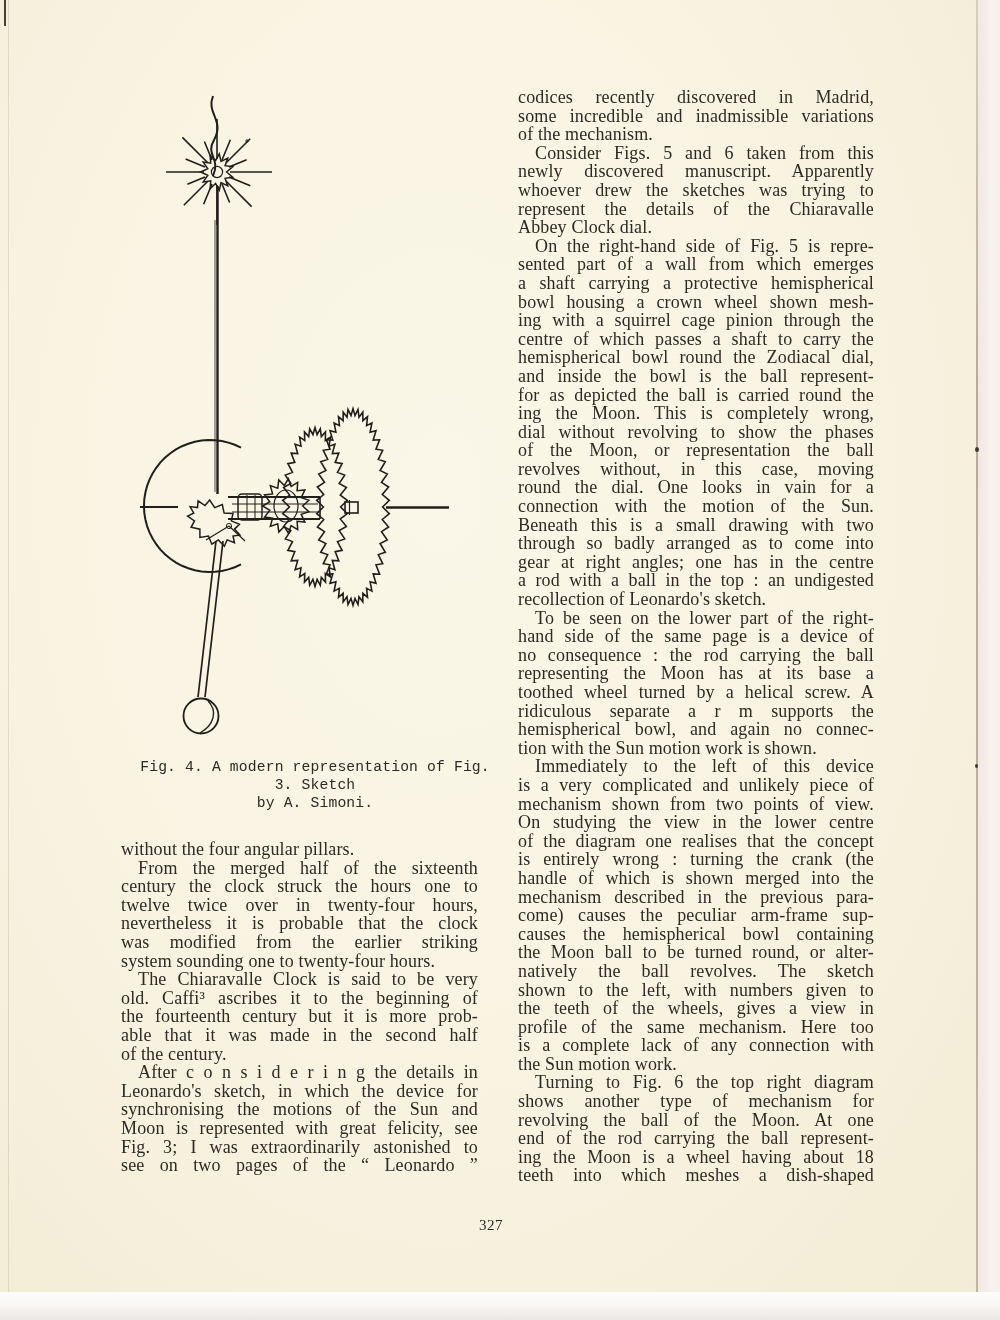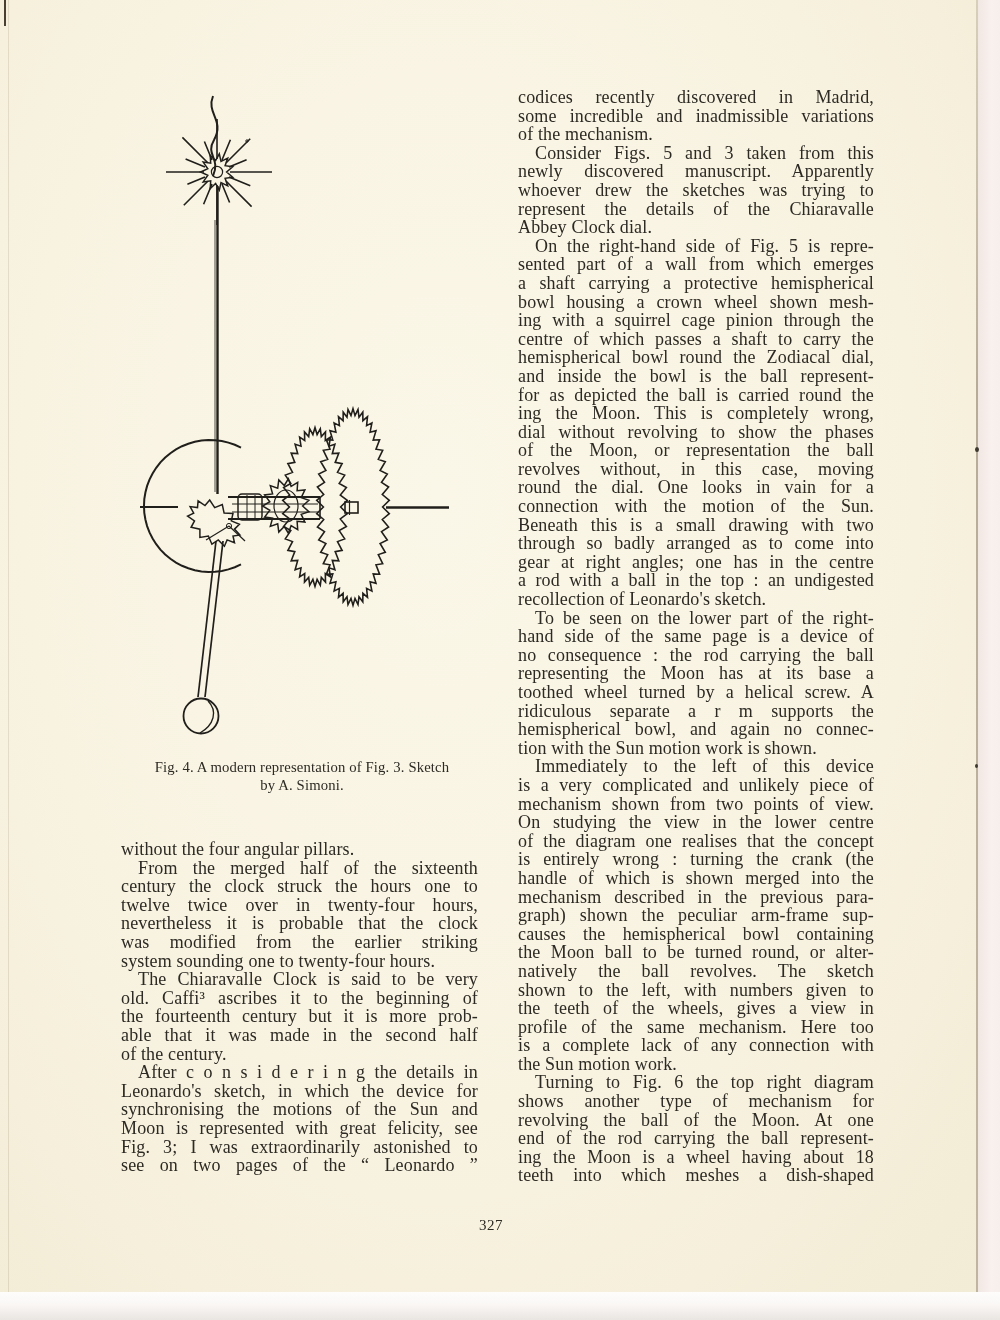--- a/index.html
+++ b/index.html
@@ -33,22 +33,22 @@
   .speck{position:absolute;background:#3d3830;border-radius:50%;}
   .txt{
     color:#2d2a24;font-size:18px;line-height:18.6px;letter-spacing:.15px;
   }
   .col-left{position:absolute;left:121px;top:840px;width:357px;}
   .col-right{position:absolute;left:518px;top:88px;width:356px;}
   .tline{text-align:justify;text-align-last:justify;white-space:normal;}
   .tline.plast{text-align-last:left;}
   .tline.ind{text-indent:17px;}
   .caption{
-    position:absolute;left:121px;top:758px;width:362px;text-align:center;
-    color:#2d2a24;font-size:14.7px;line-height:18px;letter-spacing:.15px;
+    position:absolute;left:134px;top:758px;width:362px;text-align:center;
+    color:#2d2a24;font-size:14.7px;line-height:18px;letter-spacing:.15px;font-family:Liberation Mono, monospace;
   }
   .pagenum{
     position:absolute;left:479px;top:1196px;color:#2d2a24;font-size:15px;letter-spacing:.5px;margin-top:21px;
   }
   #figure-svg{position:absolute;left:0;top:0;pointer-events:none;}
   #figure-svg path,#figure-svg line,#figure-svg circle,#figure-svg ellipse,#figure-svg rect{
     fill:none;stroke:#211f1b;
   }
 </style>
 </head>
@@ -122,21 +122,21 @@
       <div class="tline">Leonardo's sketch, in which the device for</div>
       <div class="tline">synchronising the motions of the Sun and</div>
       <div class="tline">Moon is represented with great felicity, see</div>
       <div class="tline">Fig. 3; I was extraordinarily astonished to</div>
       <div class="tline">see on two pages of the “ Leonardo ”</div>
     </div>
   <div id="right-column-lines" class="txt col-right">
       <div class="tline">codices recently discovered in Madrid,</div>
       <div class="tline">some incredible and inadmissible variations</div>
       <div class="tline plast">of the mechanism.</div>
-      <div class="tline ind">Consider Figs. 5 and 3 taken from this</div>
+      <div class="tline ind">Consider Figs. 5 and 6 taken from this</div>
       <div class="tline">newly discovered manuscript. Apparently</div>
       <div class="tline">whoever drew the sketches was trying to</div>
       <div class="tline">represent the details of the Chiaravalle</div>
       <div class="tline plast">Abbey Clock dial.</div>
       <div class="tline ind">On the right-hand side of Fig. 5 is repre-</div>
       <div class="tline">sented part of a wall from which emerges</div>
       <div class="tline">a shaft carrying a protective hemispherical</div>
       <div class="tline">bowl housing a crown wheel shown mesh-</div>
       <div class="tline">ing with a squirrel cage pinion through the</div>
       <div class="tline">centre of which passes a shaft to carry the</div>
@@ -163,21 +163,21 @@
       <div class="tline">hemispherical bowl, and again no connec-</div>
       <div class="tline plast">tion with the Sun motion work is shown.</div>
       <div class="tline ind">Immediately to the left of this device</div>
       <div class="tline">is a very complicated and unlikely piece of</div>
       <div class="tline">mechanism shown from two points of view.</div>
       <div class="tline">On studying the view in the lower centre</div>
       <div class="tline">of the diagram one realises that the concept</div>
       <div class="tline">is entirely wrong : turning the crank (the</div>
       <div class="tline">handle of which is shown merged into the</div>
       <div class="tline">mechanism described in the previous para-</div>
-      <div class="tline">graph) shown the peculiar arm-frame sup-</div>
+      <div class="tline">come) causes the peculiar arm-frame sup-</div>
       <div class="tline">causes the hemispherical bowl containing</div>
       <div class="tline">the Moon ball to be turned round, or alter-</div>
       <div class="tline">natively the ball revolves. The sketch</div>
       <div class="tline">shown to the left, with numbers given to</div>
       <div class="tline">the teeth of the wheels, gives a view in</div>
       <div class="tline">profile of the same mechanism. Here too</div>
       <div class="tline">is a complete lack of any connection with</div>
       <div class="tline plast">the Sun motion work.</div>
       <div class="tline ind">Turning to Fig. 6 the top right diagram</div>
       <div class="tline">shows another type of mechanism for</div>

